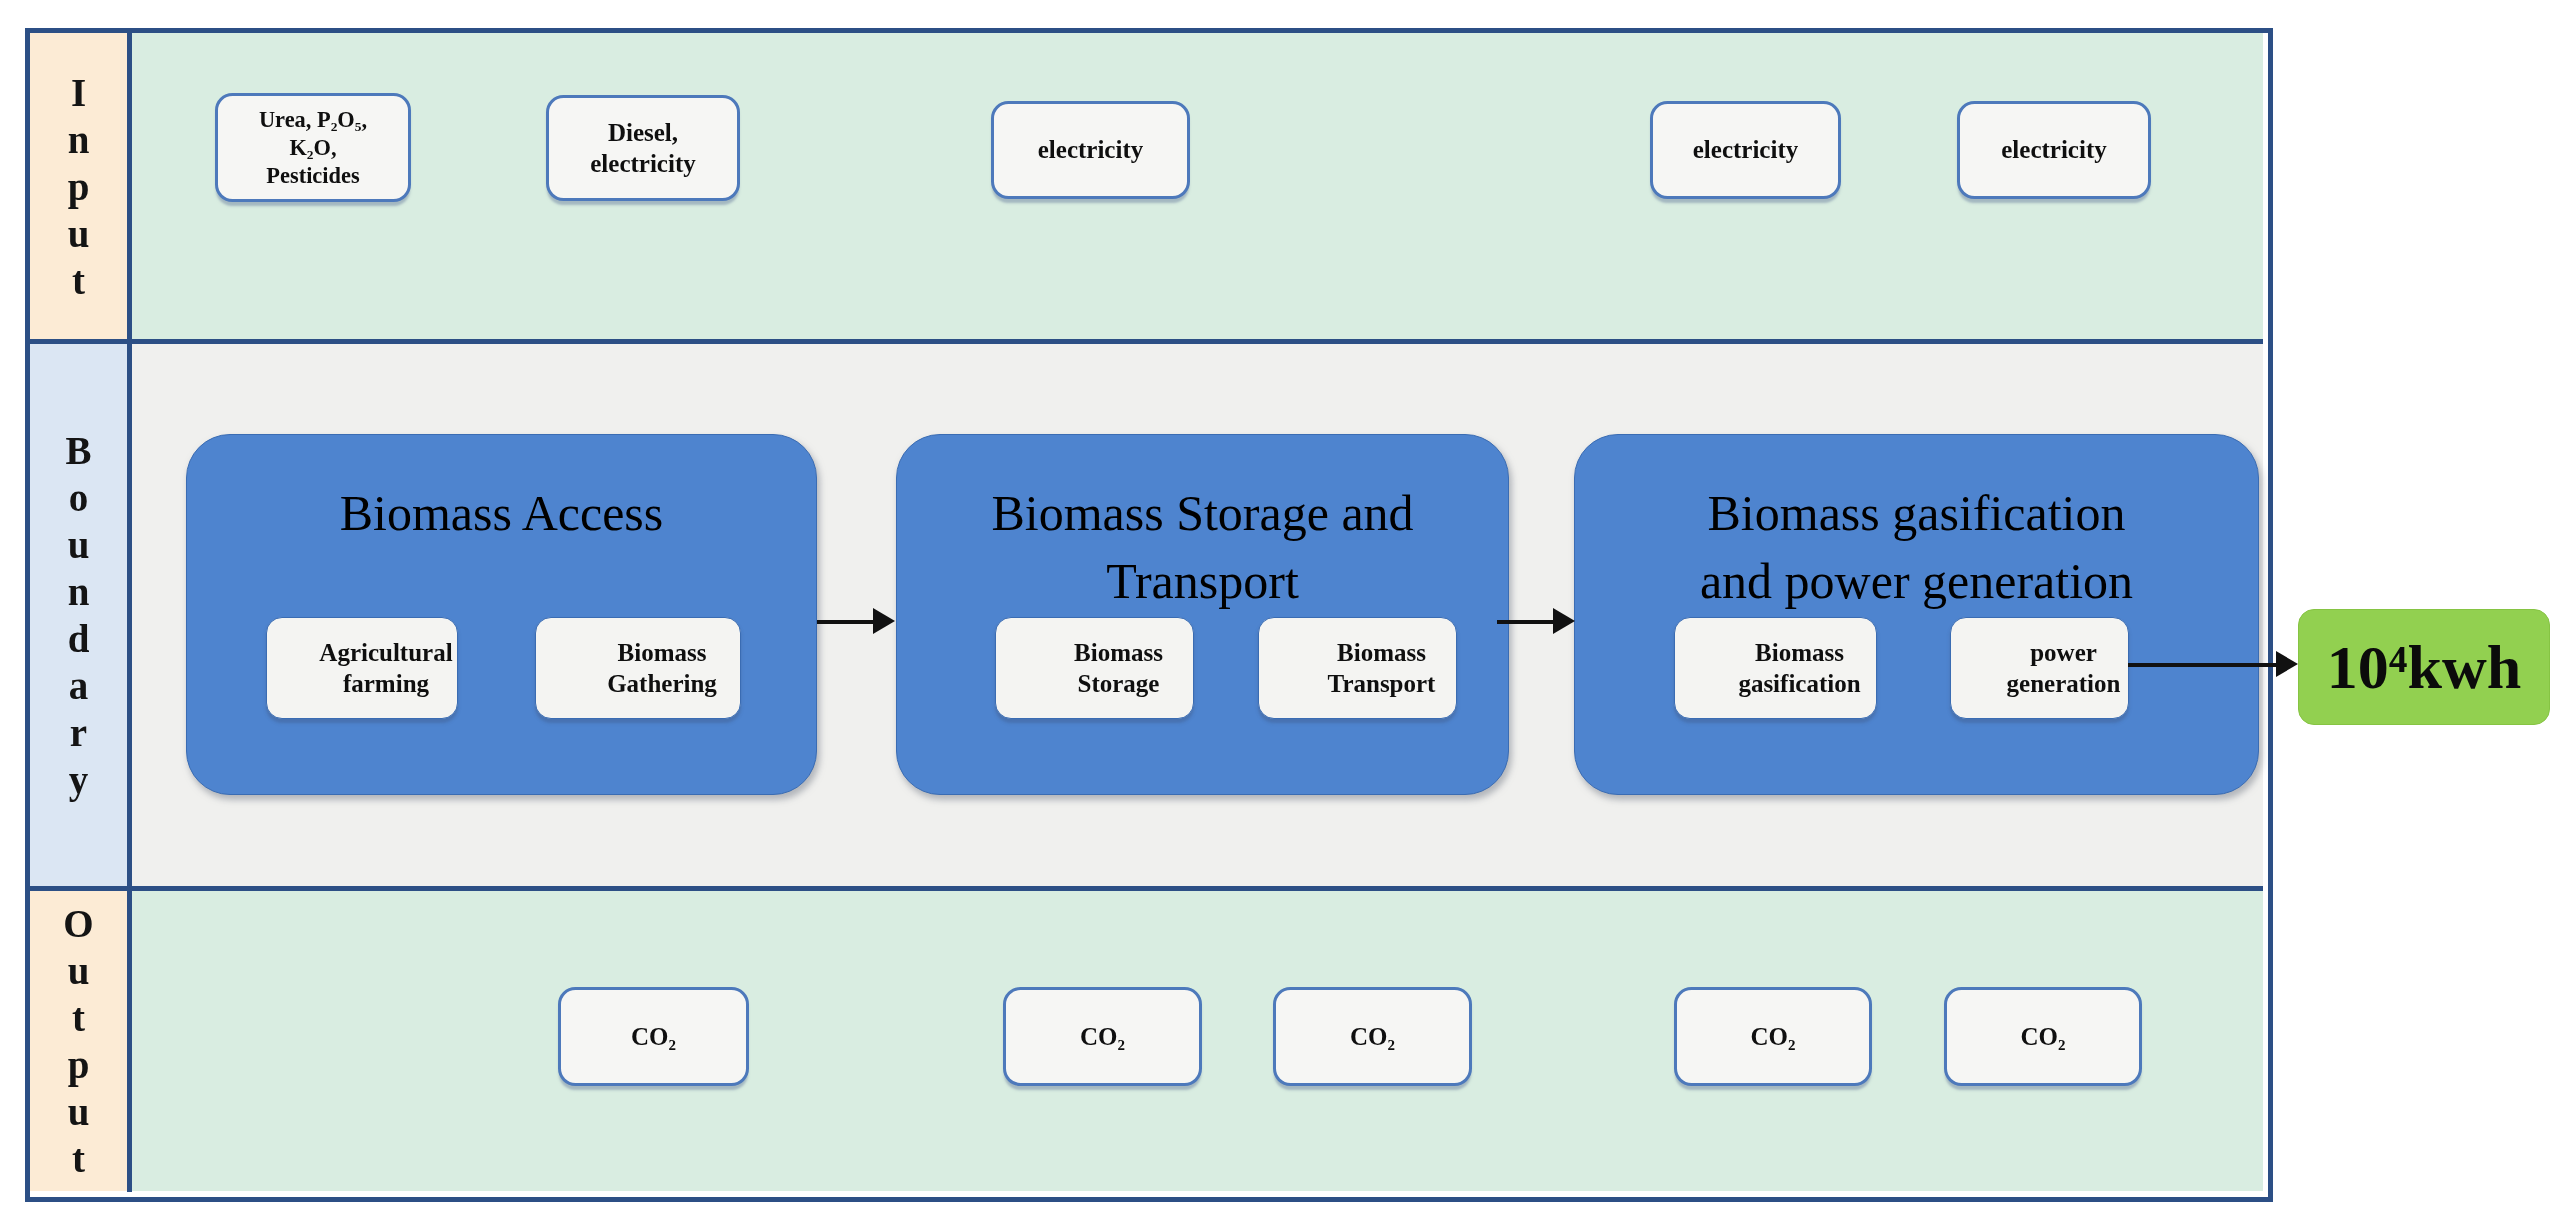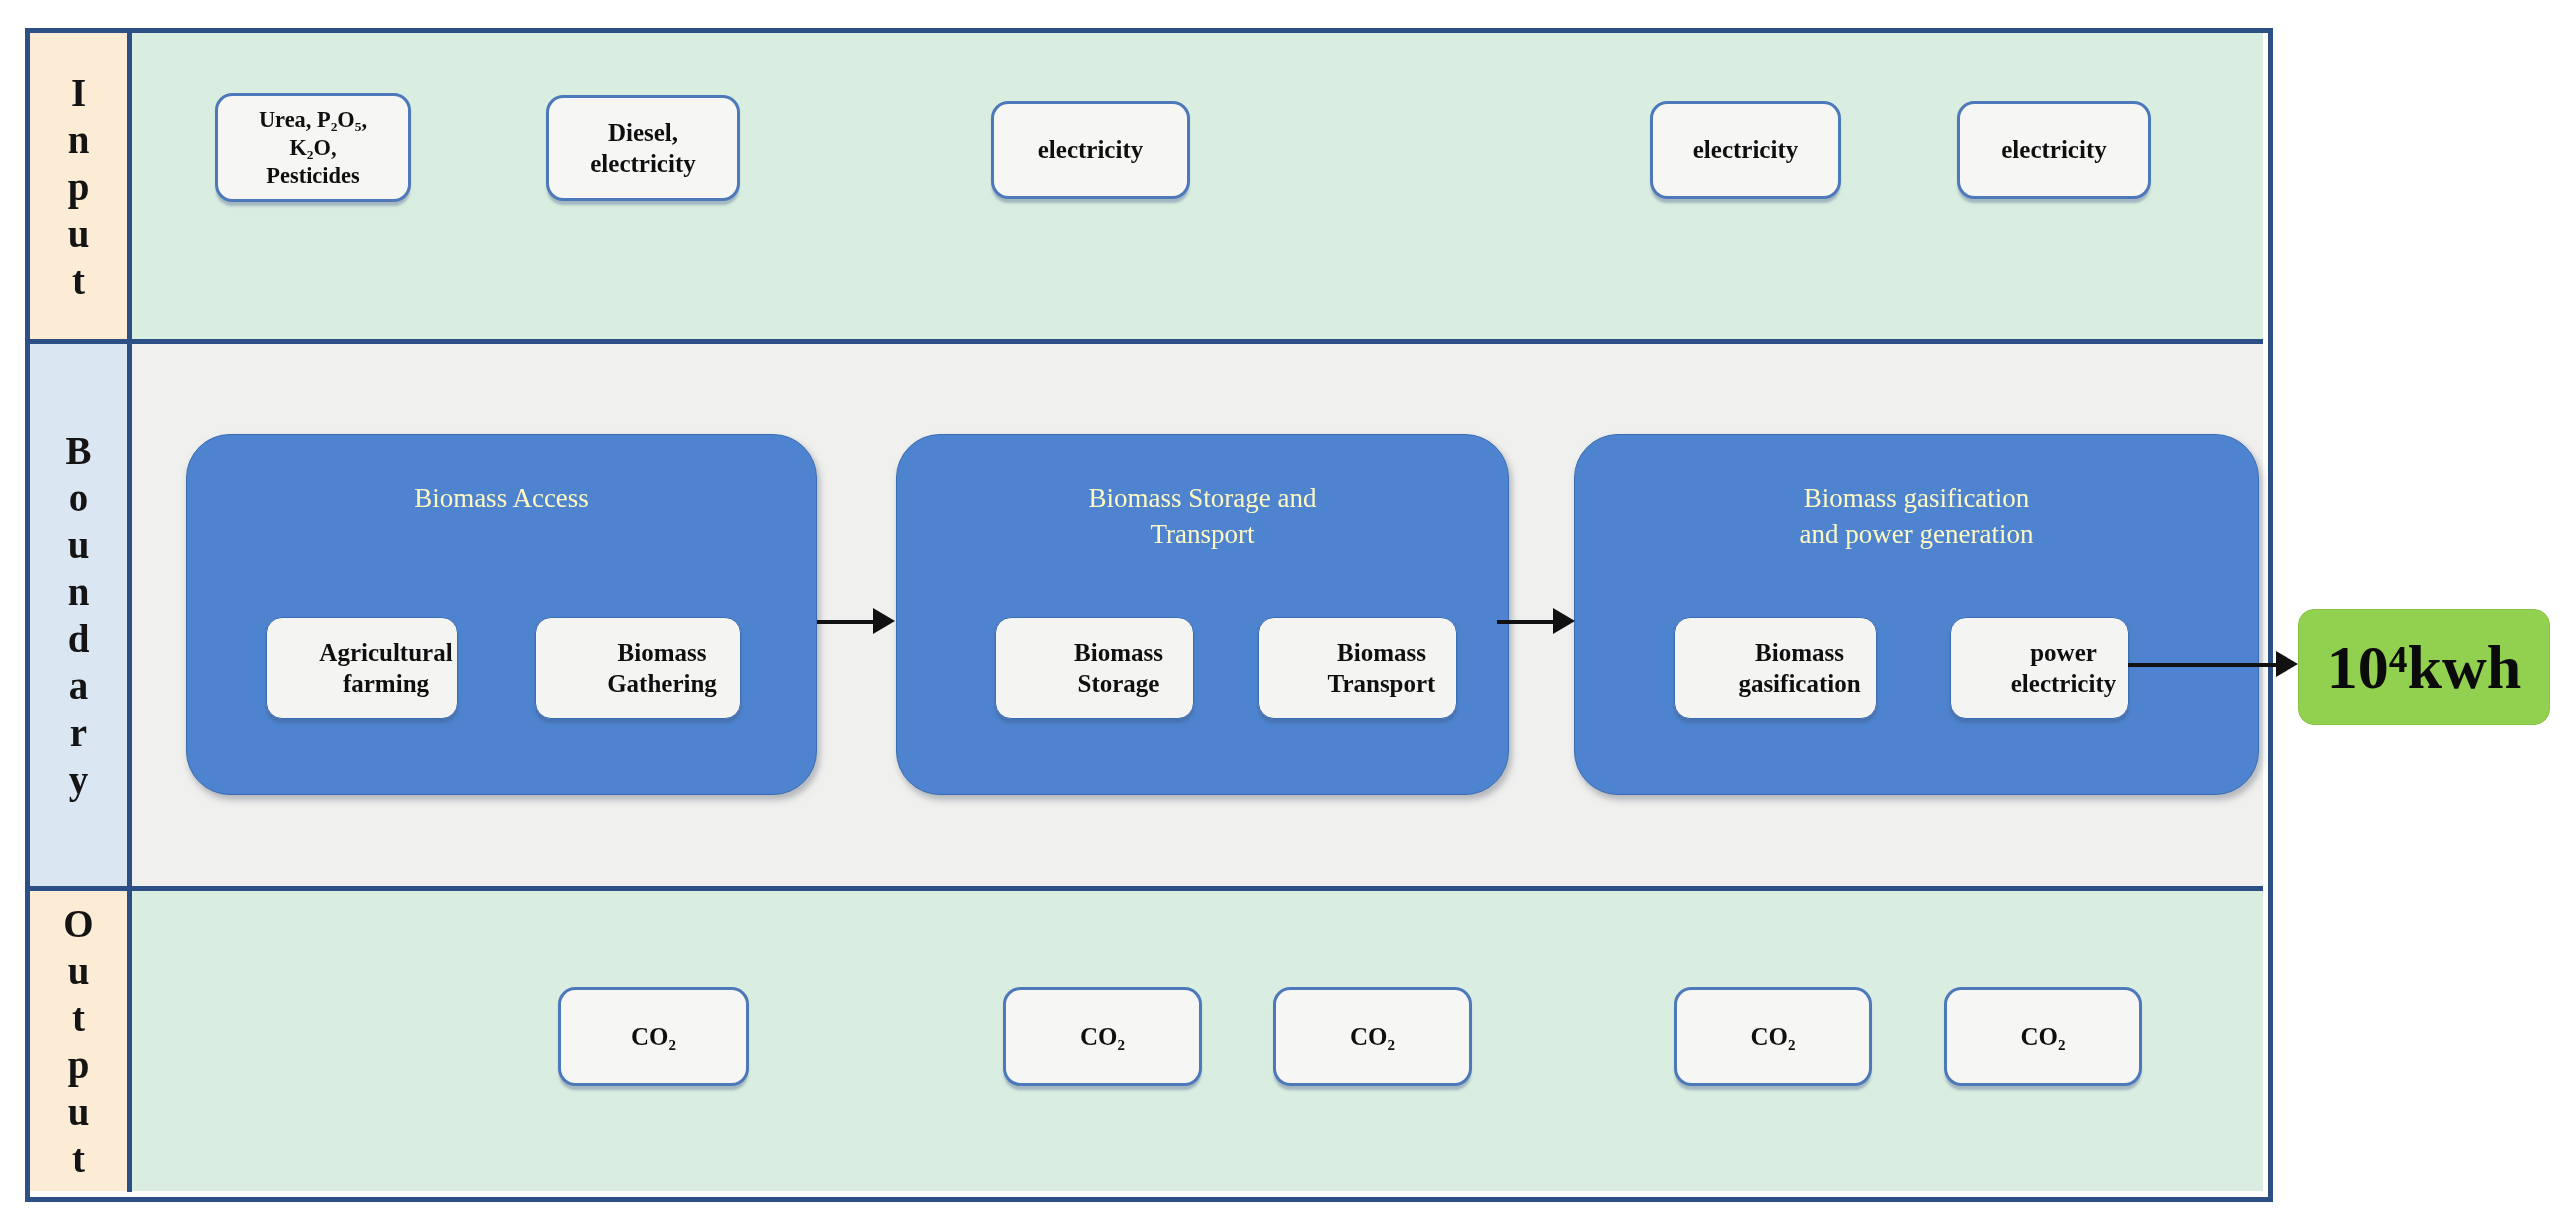--- a/index.html
+++ b/index.html
@@ -40,21 +40,21 @@
   .small-box.dense { font-size:22.4px; }
   
   .stage {
     position:absolute; top:434px; height:361px;
     background:#4e84cf; border:1.9px solid #3a6cb3; border-radius:44px;
     box-shadow:2.5px 4.4px 6.2px rgba(130,135,145,.55);
     box-sizing:border-box;
   }
   .stage-title {
     position:absolute; top:45px; left:0; right:0;
-    text-align:center; color:#fef9c3; font-size:27px;
+    text-align:center; color:#000000; font-size:50px;
     line-height:1.35; white-space:pre-line;
   }
   .sub-box {
     position:absolute; top:182px; height:102px;
     background:#f4f4f2; border:1.9px solid #3a6cb3; border-radius:16px;
     box-shadow:0 3.7px 3.1px rgba(60,80,120,.35);
     display:flex; align-items:center; justify-content:center;
     text-align:center; font-size:25px; font-weight:700;
     line-height:1.25; white-space:pre-line; box-sizing:border-box;padding-left:48px;
   }
@@ -135,21 +135,21 @@
     <div class="sub-box" style="left:361px; width:199px;">Biomass
 Transport</div>
   </div>
 
   <div class="stage" style="left:1574px; width:685px;">
     <div class="stage-title">Biomass gasification
 and power generation</div>
     <div class="sub-box" style="left:99px; width:203px;">Biomass
 gasification</div>
     <div class="sub-box" style="left:375px; width:179px;">power
-electricity</div>
+generation</div>
   </div>
 
   <div class="arrow-line" style="left:817px; top:620px; width:59px;"></div>
   <div class="arrow-head" style="left:873px; top:608px;"></div>
   <div class="arrow-line" style="left:1497px; top:620px; width:58px;"></div>
   <div class="arrow-head" style="left:1553px; top:608px;"></div>
   <div class="arrow-line" style="left:2128px; top:663px; width:150px;"></div>
   <div class="arrow-head" style="left:2276px; top:651px;"></div>
 
   <div class="result-box">10⁴kwh</div>

